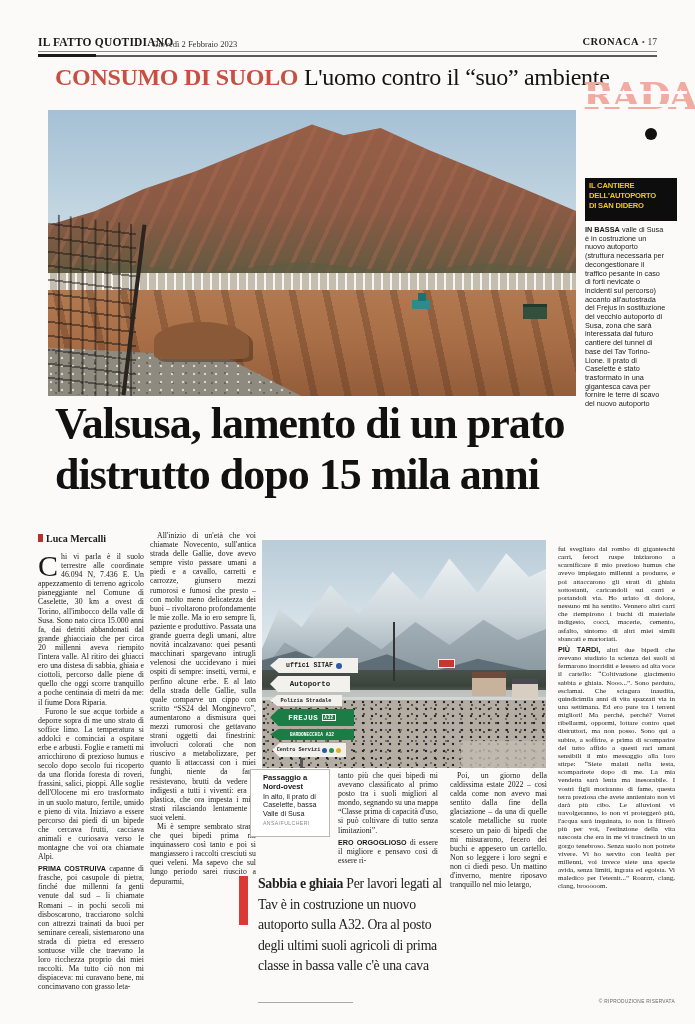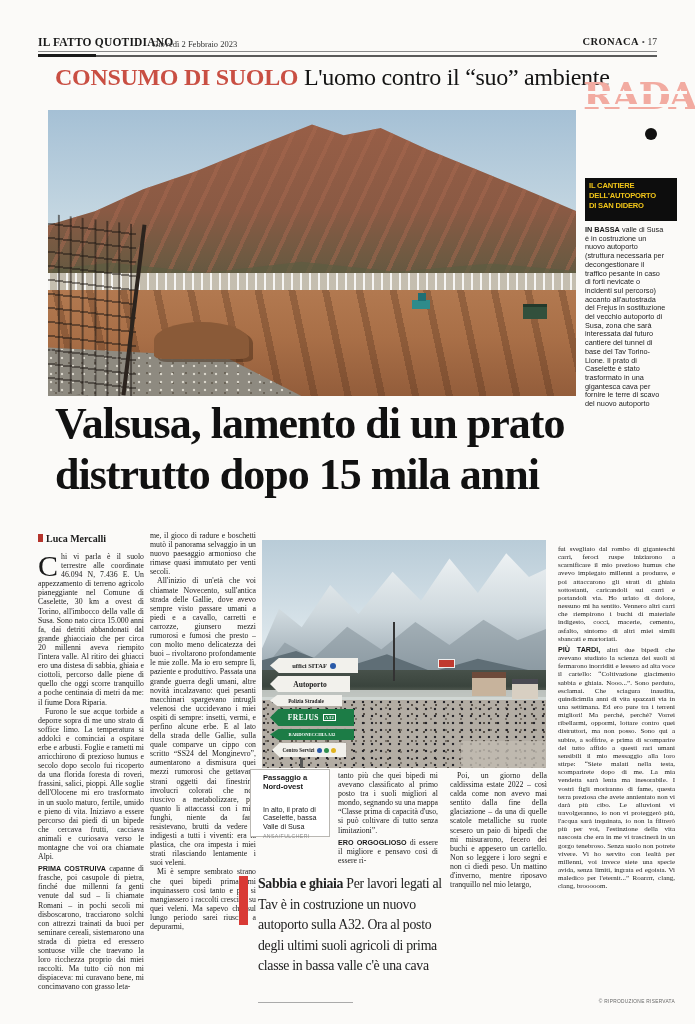--- a/index.html
+++ b/index.html
@@ -82,21 +82,21 @@
       background:
         radial-gradient(circle at 2px 2px,#26262b 1.3px,transparent 1.6px),
         radial-gradient(circle at 6px 5px,#564f47 1.1px,transparent 1.4px),
         radial-gradient(circle at 4px 8px,#7a736a 1px,transparent 1.3px),#b3ada4;
       background-size:9px 7px,12px 9px,15px 11px;}
   .p2-roadlight{position:absolute;left:70%;top:88%;width:30%;height:12%;background:#c2bcb2;opacity:.8;}
   .p2-house1{position:absolute;left:74%;top:58%;width:34px;height:18px;background:#c7b39c;border-top:6px solid #6d4a3a;}
   .p2-house2{position:absolute;left:88%;top:61%;width:26px;height:15px;background:#d8cfc2;border-top:5px solid #4a4a52;}
   .p2-bill{position:absolute;left:62%;top:52%;width:15px;height:7px;background:#c03a30;border:1px solid #eee;}
   .p2-pole{position:absolute;left:46%;top:36%;width:2px;height:26%;background:#333;}
-  .sign{position:absolute;font-family:Liberation Serif, serif;display:flex;align-items:center;
+  .sign{position:absolute;font-family:Liberation Mono, monospace;display:flex;align-items:center;
         justify-content:center;clip-path:polygon(0 50%,10% 0,100% 0,100% 100%,10% 100%);
         filter:drop-shadow(0 1px 1px rgba(0,0,0,.4));text-align:center;}
   .sign.white{background:#f2f1ec;color:#222;}
   .sign.green{background:#1c7c46;color:#fff;}
   #sign1{left:8px;top:118px;width:88px;height:15px;font-size:6.5px;font-weight:bold;}
   #sign1 .dot{width:6px;height:6px;border-radius:50%;background:#2a5aa8;margin-left:3px;}
   #sign2{left:8px;top:136px;width:80px;height:16px;font-size:7.5px;font-weight:bold;}
   #sign3{left:8px;top:155px;width:72px;height:11px;font-size:5.3px;font-weight:bold;}
   #sign4{left:8px;top:169px;width:84px;height:17px;font-size:7.5px;font-weight:bold;letter-spacing:.5px;}
   #sign4 .abox{margin-left:4px;font-size:4.5px;border:1px solid #fff;padding:0 1px;}
@@ -117,21 +117,21 @@
   #col3{left:338px;top:771px;width:100px;height:102px;}
   #col4{left:450px;top:771px;width:97px;height:240px;}
   #col5{left:558px;top:545px;width:117px;height:467px;font-size:7px;line-height:8.15px;}
   .dropcap{float:left;font-size:30px;line-height:26px;padding:1px 3px 0 0;}
   #copyright{left:558px;top:999px;width:117px;text-align:right;font-size:4.8px;color:#666;
              background:#fbfaf8;font-family:"Liberation Sans",sans-serif;letter-spacing:.3px;}
   
   #capbox{left:250px;top:769px;width:80px;height:68px;border:1px solid #b9b7b2;background:#fff;
           padding:4px 12px;font-family:"Liberation Sans",sans-serif;box-sizing:border-box;}
   #capbox .ct{font-weight:bold;font-size:7.6px;line-height:8.8px;}
-  #capbox .cb{font-size:7.2px;line-height:8.6px;margin-top:14px;}
+  #capbox .cb{font-size:7.2px;line-height:8.6px;margin-top:1px;}
   #capbox .cc{font-size:5.2px;color:#888;letter-spacing:.4px;margin-top:2px;}
   
   #pqbar{left:239px;top:876px;width:9px;height:49px;background:#d93a35;}
   #pullquote{left:258px;top:874px;width:200px;font-size:13.8px;line-height:20.5px;
              letter-spacing:-.3px;color:#222;}
   #pullquote .pql{font-weight:bold;}
   #pqrule{left:258px;top:1002px;width:95px;height:1px;background:#aaa;}
 </style>
 </head>
 <body>
@@ -219,21 +219,20 @@
 
   <div class="abs" id="byline"><span class="bmark"></span><span>Luca Mercalli</span></div>
 
   <div class="abs col" id="col1">
     <p><span class="dropcap">C</span><span>hi vi parla è il suolo terrestre alle coordinate 46.094 N, 7.436 E. Un appezzamento di terreno agricolo pianeggiante nel Comune di Caselette, 30 km a ovest di Torino, all'imbocco della valle di Susa. Sono nato circa 15.000 anni fa, dai detriti abbandonati dal grande ghiacciaio che per circa 20 millenni aveva riempito l'intera valle. Al ritiro dei ghiacci ero una distesa di sabbia, ghiaia e ciottoli, percorso dalle piene di quello che oggi scorre tranquillo a poche centinaia di metri da me: il fiume Dora Riparia.</span></p>
     <p class="ind">Furono le sue acque torbide a deporre sopra di me uno strato di soffice limo. La temperatura si addolcì e cominciai a ospitare erbe e arbusti. Foglie e rametti mi arricchirono di prezioso humus e secolo dopo secolo fui ricoperto da una florida foresta di roveri, frassini, salici, pioppi. Alle soglie dell'Olocene mi ero trasformato in un suolo maturo, fertile, umido e pieno di vita. Iniziavo a essere percorso dai piedi di un bipede che cercava frutti, cacciava animali e curiosava verso le montagne che voi ora chiamate Alpi.</p>
     <p class="sp"><span class="lead">PRIMA COSTRUIVA</span><span> capanne di frasche, poi casupole di pietra, finché due millenni fa genti venute dal sud – li chiamate Romani – in pochi secoli mi disboscarono, tracciarono solchi con attrezzi trainati da buoi per seminare cereali, sistemarono una strada di pietra ed eressero sontuose ville che traevano la loro ricchezza proprio dai miei raccolti. Ma tutto ciò non mi dispiaceva: mi curavano bene, mi concimavano con grasso leta-</span></p>
   </div>
 
   <div class="abs col" id="col2">
-    <p>me, il gioco di radure e boschetti mutò il panorama selvaggio in un nuovo paesaggio armonioso che rimase quasi immutato per venti secoli.</p>
     <p class="ind">All'inizio di un'età che voi chiamate Novecento, sull'antica strada delle Gallie, dove avevo sempre visto passare umani a piedi e a cavallo, carretti e carrozze, giunsero mezzi rumorosi e fumosi che presto – con molto meno delicatezza dei buoi – rivoltarono profondamente le mie zolle. Ma io ero sempre lì, paziente e produttivo. Passata una grande guerra degli umani, altre novità incalzavano: quei pesanti macchinari spargevano intrugli velenosi che uccidevano i miei ospiti di sempre: insetti, vermi, e perfino alcune erbe. E al lato della strada delle Gallie, sulla quale comparve un cippo con scritto “SS24 del Monginevro”, aumentarono a dismisura quei mezzi rumorosi che gettavano strani oggetti dai finestrini: involucri colorati che non riuscivo a metabolizzare, per quanto li attaccassi con i miei funghi, niente da fare, resistevano, brutti da vedere e indigesti a tutti i viventi: era la plastica, che ora impesta i miei strati rilasciando lentamente i suoi veleni.</p>
     <p class="ind">Mi è sempre sembrato strano che quei bipedi prima mi inquinassero così tanto e poi si mangiassero i raccolti cresciuti su quei veleni. Ma sapevo che sul lungo periodo sarei riuscito a depurarmi,</p>
   </div>
 
   <div class="abs col" id="col3">
     <p>tanto più che quei bipedi mi avevano classificato al primo posto tra i suoli migliori al mondo, segnando su una mappa “Classe prima di capacità d'uso, si può coltivare di tutto senza limitazioni”.</p>
     <p class="sp"><span class="lead">ERO ORGOGLIOSO</span><span> di essere il migliore e pensavo così di essere ri-</span></p>
   </div>
 
   <div class="abs col" id="col4">

